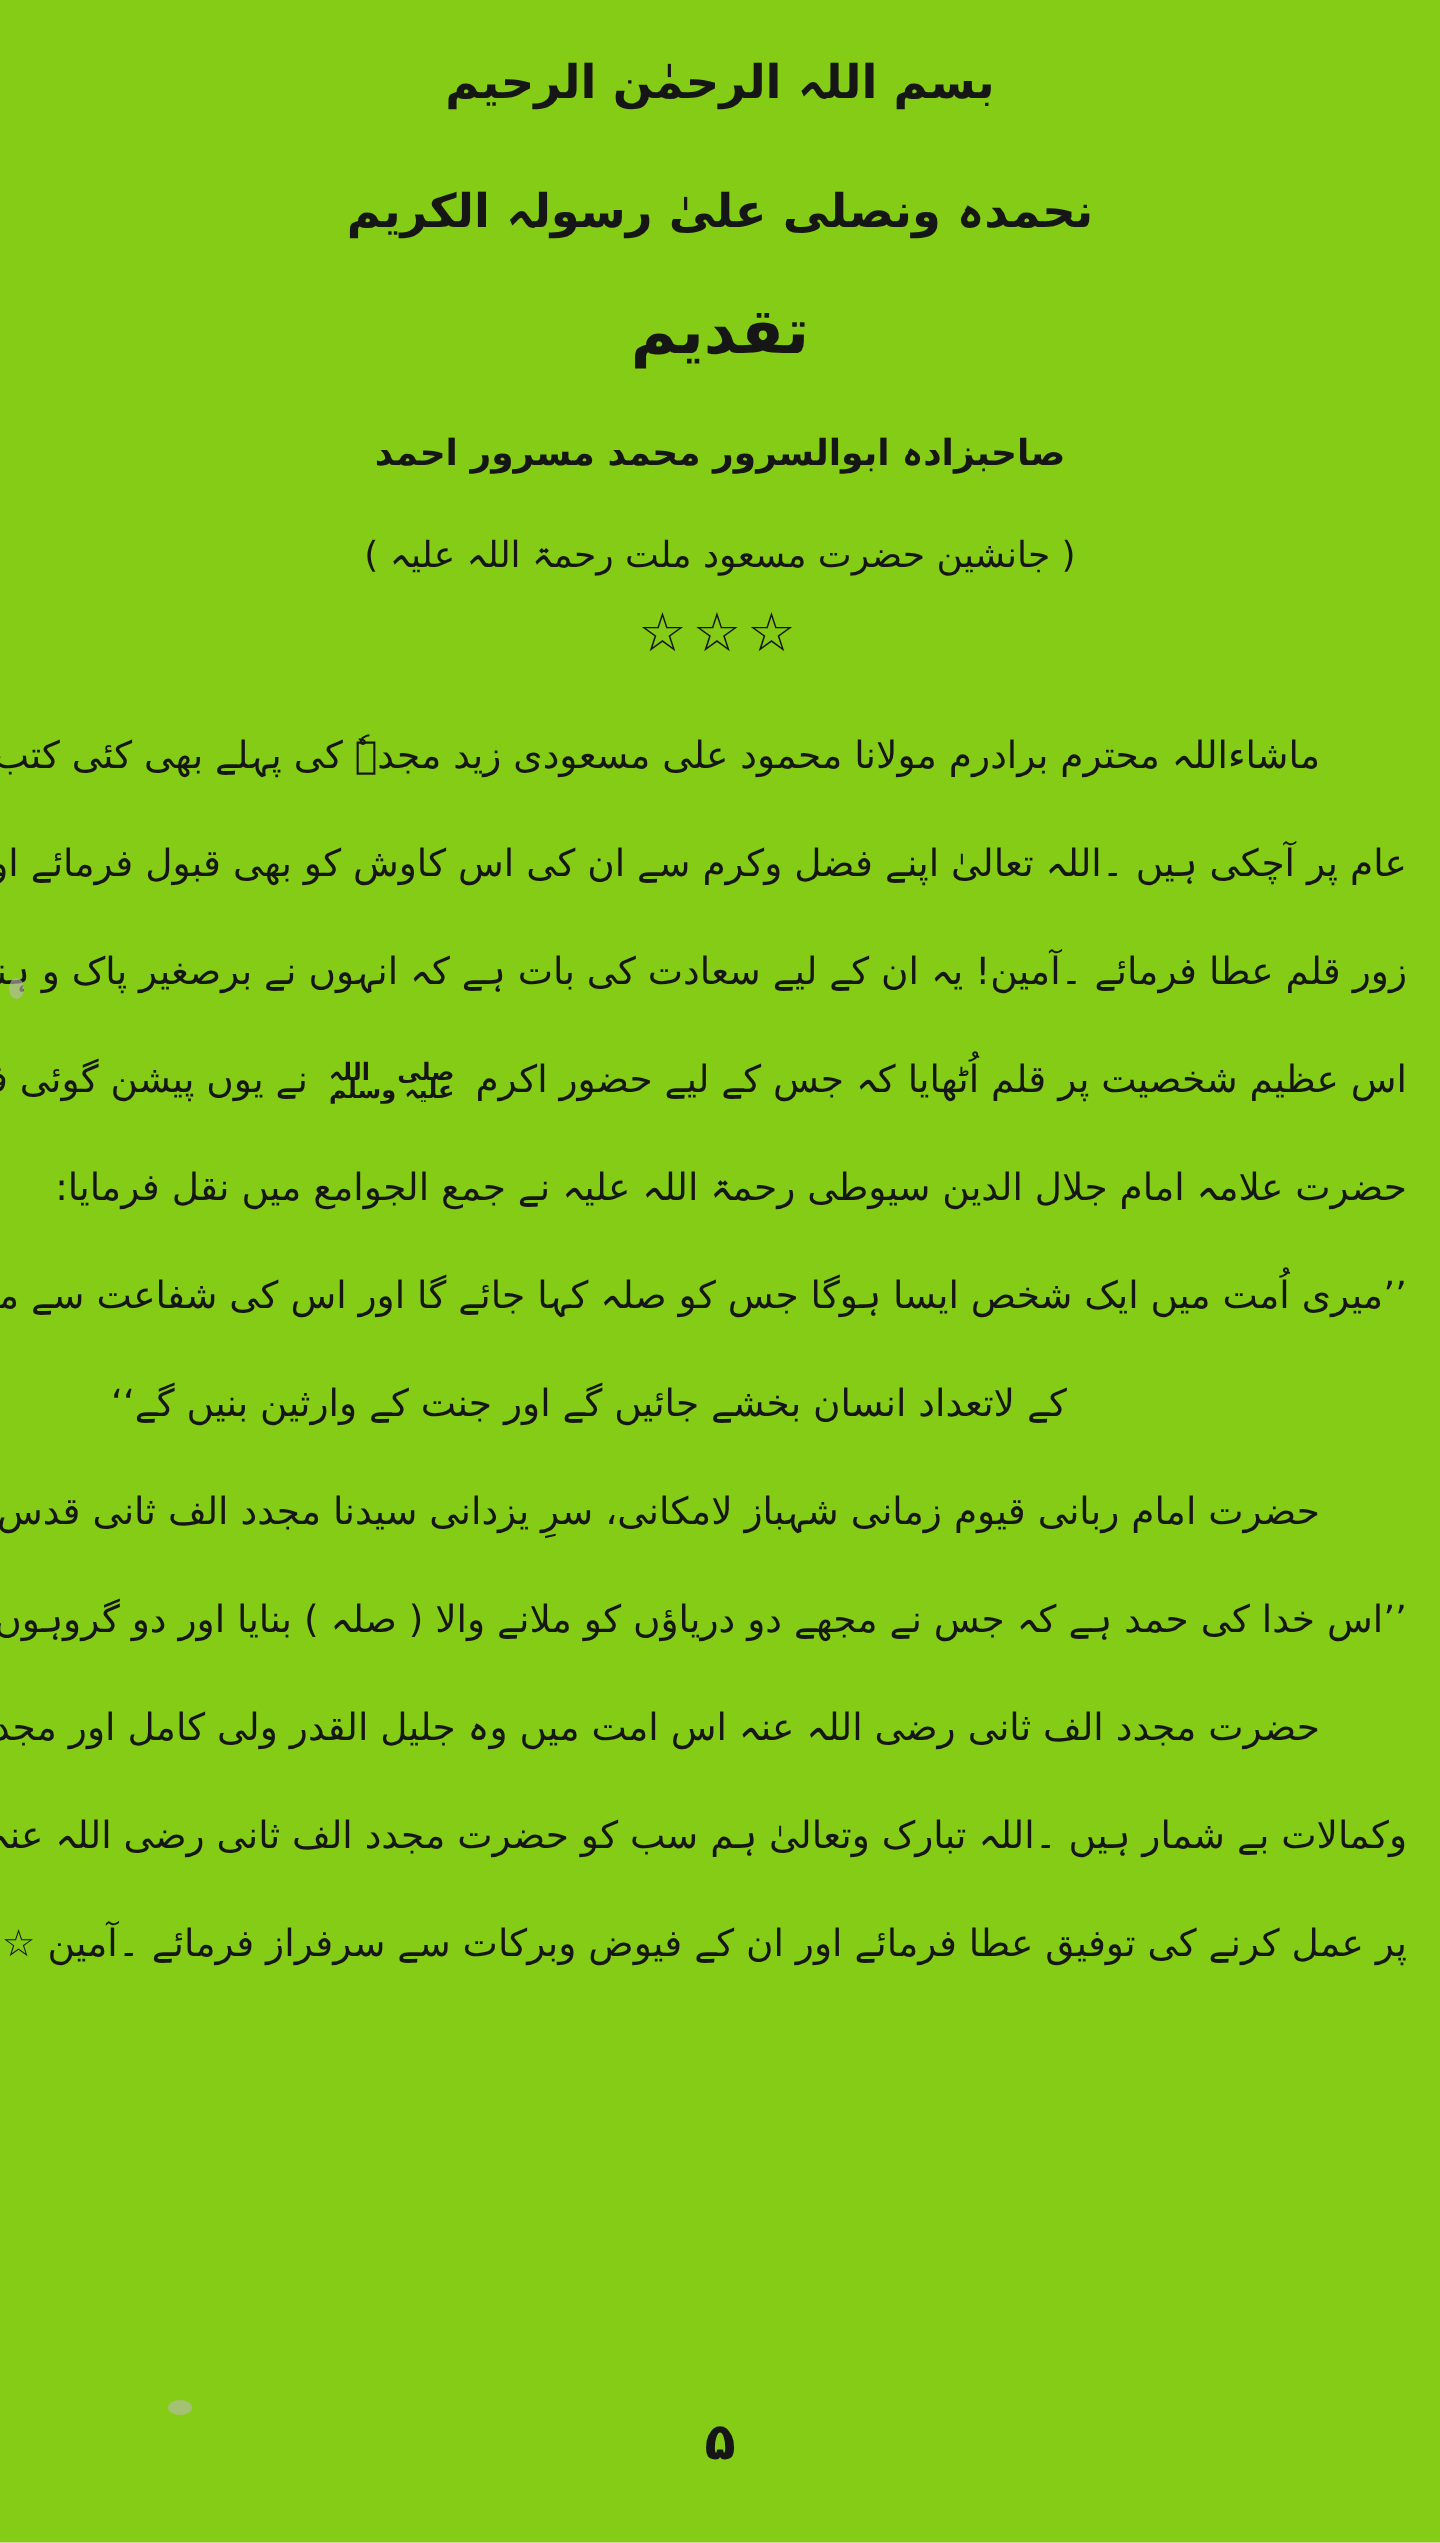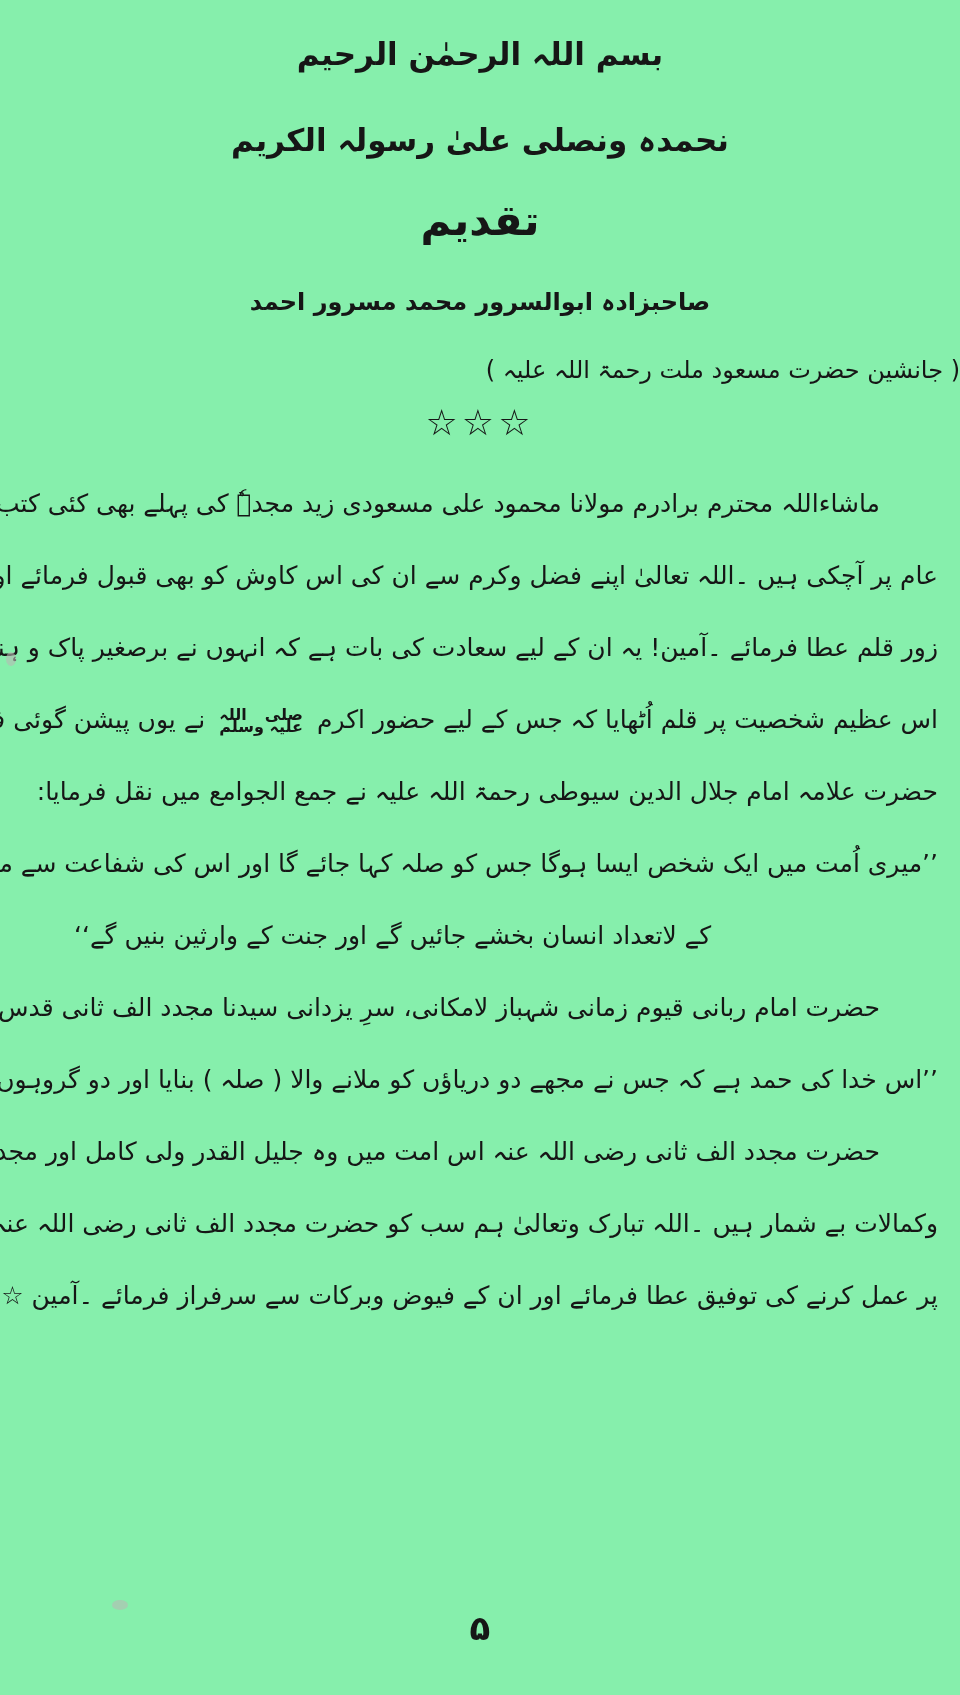--- a/index.html
+++ b/index.html
@@ -1,32 +1,32 @@
 <!DOCTYPE html>
 <html lang="ur" dir="rtl"><head>
 <meta charset="utf-8">
 <style>
   html,body{margin:0;padding:0;background:#e9e9e9;}
   .page{
     position:relative;
     width:960px;height:1695px;
     margin:0 auto;
-    background:#86efac;
+    background:#84cc16;
     color:#161616;
     font-family:"DejaVu Sans", sans-serif;
     direction:rtl;
     overflow:hidden;
   }
   
   .hdr{position:absolute;left:0;right:0;text-align:center;}
   .bismillah{top:36px;font-size:31px;font-weight:bold;}
   .hamd{top:122px;font-size:31px;font-weight:bold;}
   .title{top:196px;font-size:42px;font-weight:bold;}
   .author{top:288px;font-size:24px;font-weight:bold;}
-  .role{top:356px;font-size:24px;text-align:right;}
+  .role{top:356px;font-size:24px;}
   .stars{top:402px;font-size:36px;font-weight:bold;letter-spacing:4px;}
   
   .body-text{position:absolute;top:468px;right:22px;left:22px;}
   .bline{
     font-size:25px;
     height:72px;line-height:72px;
     text-align:justify;
     text-align-last:justify;
     white-space:nowrap;
     font-weight:500;

